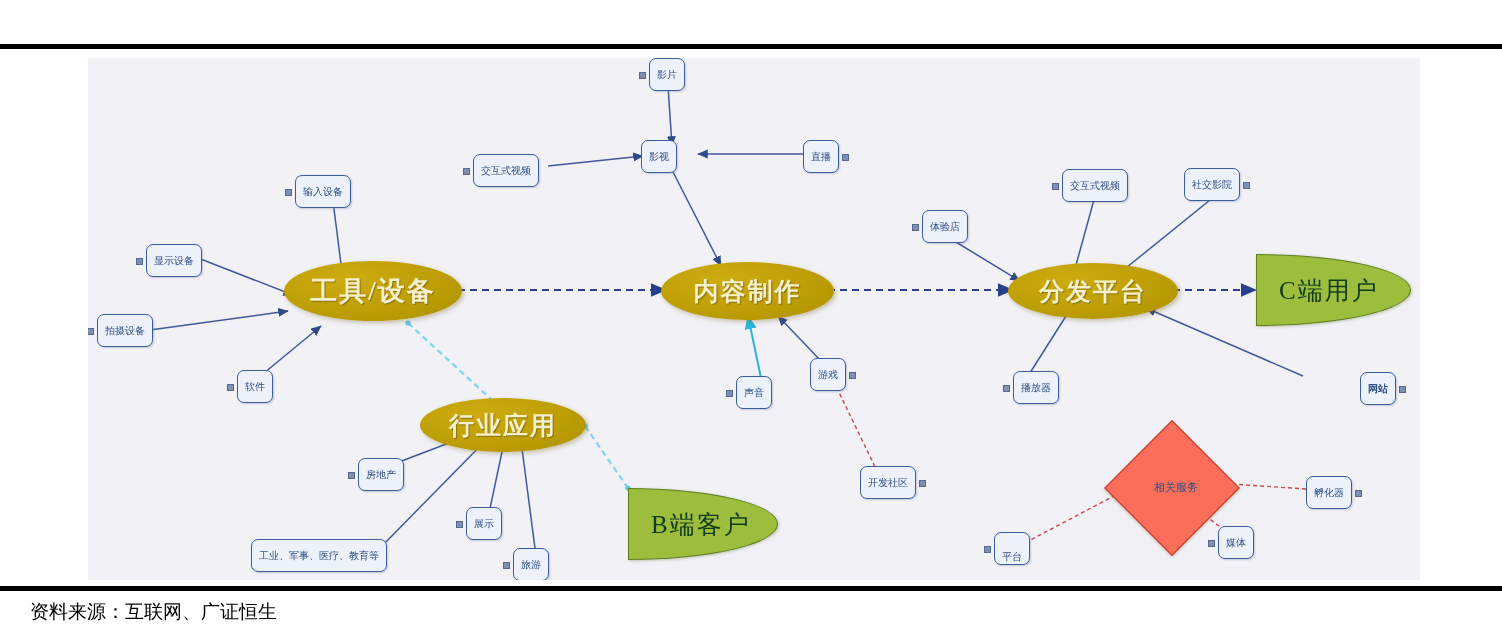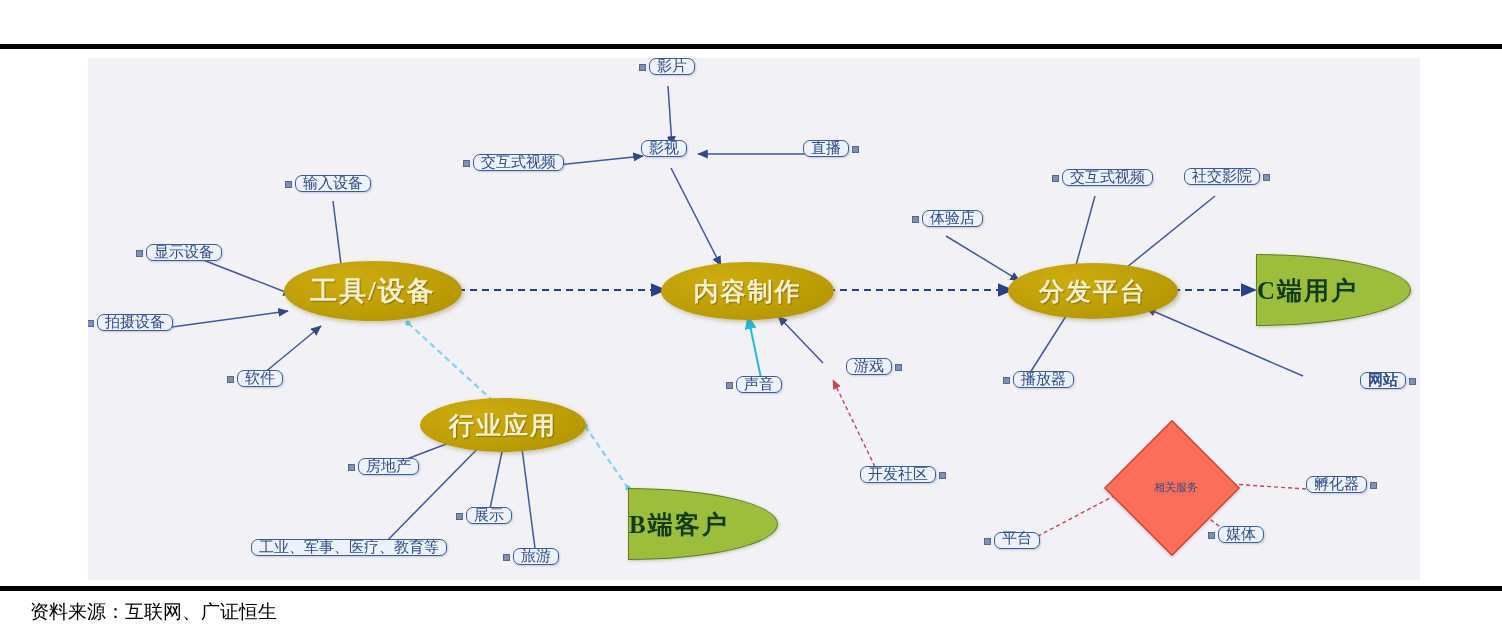--- a/index.html
+++ b/index.html
@@ -88,22 +88,22 @@
     white-space: nowrap;
   }
 
   
   .leaf {
     background: #EDF1FA;
     border: 1.6px solid #3B5E9B;
     border-radius: 7px;
     color: #2E4E86;
     font-family: "Liberation Sans", "DejaVu Sans", sans-serif;
-    font-size: 15px;
-    height: 17px;
+    font-size: 10px;
+    height: 33px;
     padding: 0 7px;
     box-shadow: 1px 1px 2px rgba(110,125,160,0.35);
   }
 
   
   .dot {
     position: absolute;
     width: 5px;
     height: 5px;
     background: #7f90b5;
@@ -128,24 +128,24 @@
   }
   .ellipse.mid { font-size: 25px; }
 
   
   .shield {
     background: #9CBE3C;
     border: 1.6px solid #5F7F1E;
     color: #123B1E;
     font-family: "Liberation Serif", "DejaVu Serif", serif;
     font-size: 25px;
-    font-weight: bold;
+    font-weight: normal;
     letter-spacing: 2px;
     justify-content: flex-start;
-    padding-left: 0;
+    padding-left: 22px;
     border-radius: 0 100% 100% 0 / 0 50% 50% 0;
     box-shadow: 1px 1px 3px rgba(90,110,40,0.35);
   }
 
   
   .diamond-wrap {
     position: absolute;
   }
   .diamond-shape {
     position: absolute;
@@ -321,21 +321,21 @@
     <div class="node leaf" style="left:385px; top:96px;">
       <span class="dot left"></span>
       <span>交互式视频</span>
     </div>
 
     <div class="node leaf" style="left:648px; top:318px;">
       <span class="dot left"></span>
       <span>声音</span>
     </div>
 
-    <div class="node leaf" style="left:722px; top:300px;margin-left:36px;">
+    <div class="node leaf" style="left:722px; top:300px;">
       <span class="dot right"></span>
       <span>游戏</span>
     </div>
 
     <div class="node leaf" style="left:772px; top:408px;">
       <span class="dot right"></span>
       <span>开发社区</span>
     </div>
 
     <div class="node leaf" style="left:834px; top:152px;">

